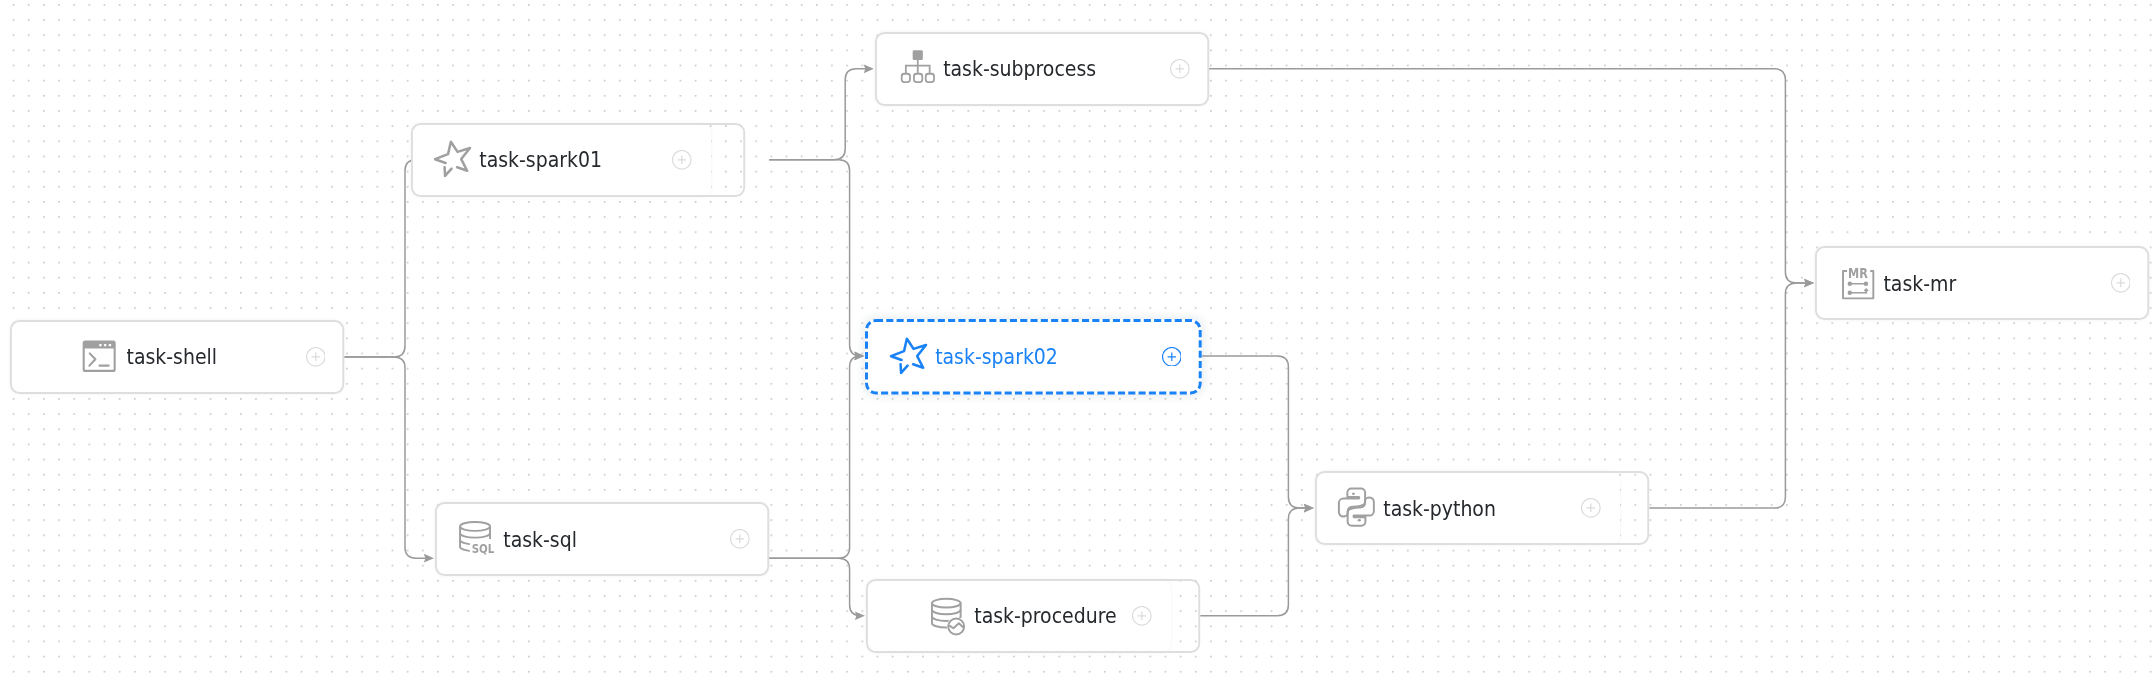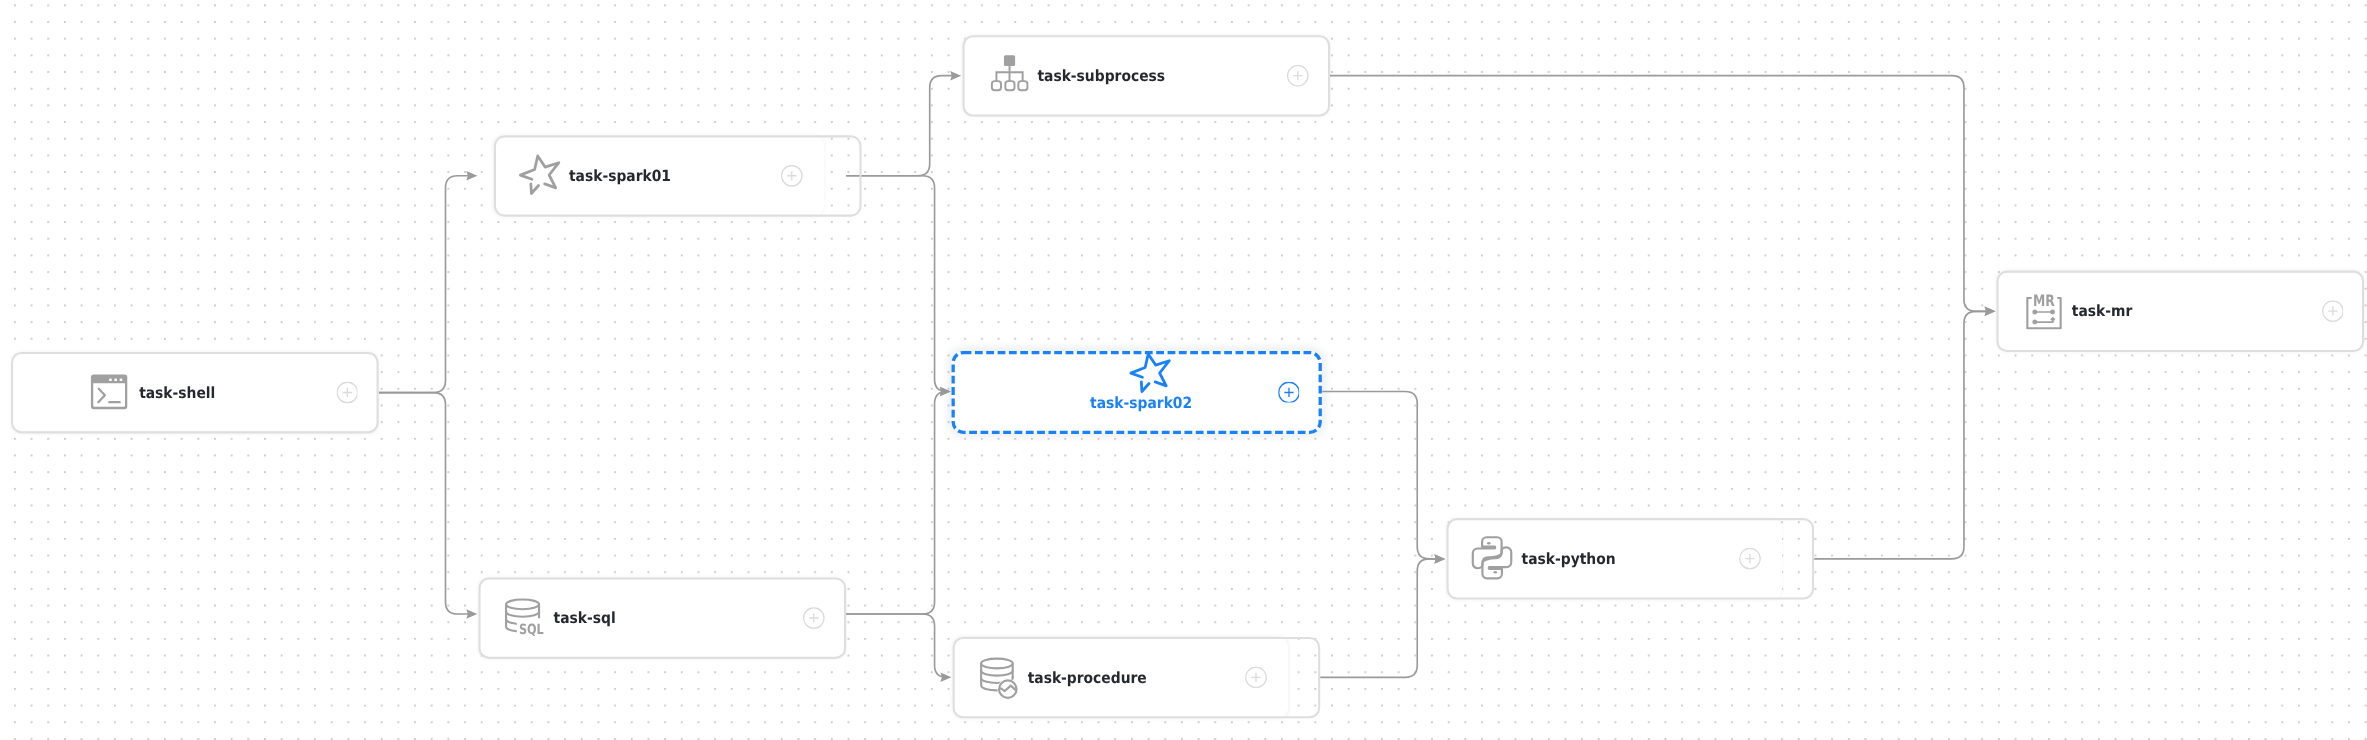--- a/index.html
+++ b/index.html
@@ -16,21 +16,21 @@
     background-size:15.17px 15.17px;
     background-position:12.7px 4.0px;
   }
   #edges{position:absolute;left:0;top:0;width:2152px;height:673px;}
   .node{position:absolute;box-sizing:border-box;
     background:#fff;border:none;border-radius:9.5px;
     box-shadow:0 0 3px rgba(110,120,135,0.10);
     display:flex;align-items:center;}
   .node-outline{position:absolute;left:0;top:0;overflow:visible;pointer-events:none;}
   .node .ico{margin-left:20.4px;flex:0 0 auto;display:block;position:relative;top:-1.3px;}
-  .node .lbl{margin-left:7.3px;font-size:14px;font-stretch:condensed;font-weight:bold;color:#25282c;white-space:nowrap;line-height:1;
+  .node .lbl{margin-left:7.3px;font-size:21px;font-stretch:condensed;font-weight:normal;color:#25282c;white-space:nowrap;line-height:1;
     transform:translateY(0.5px);}
   .node .plus{position:absolute;right:19.2px;top:50%;margin-top:-9.8px;}
   .node.selected{border:none;border-radius:11px;
      box-shadow:0 0 7px 3px rgba(150,158,172,0.17);}
   .node.selected .lbl{color:#1a82f7;}
   .node.selected .ico{margin-left:21.9px;}
   .node.selected .plus{right:20.7px;}
   .sel-outline{position:absolute;left:0;top:0;overflow:visible;pointer-events:none;}
 </style>
 </head>
@@ -74,21 +74,21 @@
             <path fill="none" stroke="#a0a0a0" stroke-width="2.05" stroke-linecap="round" stroke-linejoin="round" d="M8.5 15.65 14.05 21.45 8.15 27.75"></path>
             <path fill="none" stroke="#a0a0a0" stroke-width="2.2" stroke-linecap="round" d="M18.1 27.67h9.05"></path>
           </g>
         </svg>
         <span class="lbl">task-shell</span>
         <svg class="plus" viewBox="0 0 20 20" width="19.6" height="19.6">
           <circle cx="10" cy="10" r="9.5" fill="none" stroke="#dbdbdb" stroke-width="1.2"></circle>
           <path stroke="#dbdbdb" stroke-width="1.25" stroke-linecap="butt" d="M10 5.7v8.6M5.7 10h8.6"></path>
         </svg>
       </div>
-      <div class="node" style="left: 449px; top: 122.8px; width: 300px; height: 74px;">
+      <div class="node" style="left: 411px; top: 122.8px; width: 300px; height: 74px;">
         <svg class="node-outline" width="334.2" height="74">
           <rect x="0.95" y="0.95" width="332.3" height="72.1" rx="8.6" ry="8.6" fill="none" stroke="#dedede" stroke-width="1.9"></rect>
         </svg>
         <svg class="ico" viewBox="-2 -2 40 40" width="40.55" height="40.55" style="overflow:visible">
           <g transform="translate(1.1,0.8)">
             <path fill="none" stroke="#a0a0a0" stroke-width="2.5" stroke-linejoin="round" stroke-linecap="round" d="M11.3 21.8 0.9 18.1 13.7 13.1 16.5 0.9 23.1 10.9 35.4 7.0 26.7 18.0 32.6 29.5 22.7 26.0"></path>
             <path fill="none" stroke="#a0a0a0" stroke-width="2.5" stroke-linejoin="round" stroke-linecap="round" d="M10.3 26.0 10.8 34.6 17.2 27.4"></path>
           </g>
         </svg>
         <span class="lbl">task-spark01</span>
@@ -109,21 +109,21 @@
             <rect x="14.6" y="24.4" rx="2.5" ry="2.5" width="8.2" height="8.2" fill="none" stroke="#a0a0a0" stroke-width="1.75"></rect>
             <rect x="26.2" y="24.4" rx="2.5" ry="2.5" width="8.2" height="8.2" fill="none" stroke="#a0a0a0" stroke-width="1.75"></rect>
           </g>
         </svg>
         <span class="lbl">task-subprocess</span>
         <svg class="plus" viewBox="0 0 20 20" width="19.6" height="19.6">
           <circle cx="10" cy="10" r="9.5" fill="none" stroke="#dbdbdb" stroke-width="1.2"></circle>
           <path stroke="#dbdbdb" stroke-width="1.25" stroke-linecap="butt" d="M10 5.7v8.6M5.7 10h8.6"></path>
         </svg>
       </div>
-      <div class="node selected" style="left: 865.4px; top: 318.9px; width: 336.7px; height: 75.5px; flex-direction: column;">
+      <div class="node selected" style="left: 865.4px; top: 318.9px; width: 336.7px; height: 75.5px;">
         <svg class="sel-outline" width="336.7" height="75.5">
           <rect x="1.5" y="1.5" width="333.7" height="72.5" rx="9.5" ry="9.5" fill="none" stroke="#1a82f7" stroke-width="3" stroke-dasharray="7.1 3.2"></rect>
         </svg>
         <svg class="ico" viewBox="-2 -2 40 40" width="40.55" height="40.55" style="overflow:visible">
           <g transform="translate(1.1,0.8)">
             <path fill="none" stroke="#1a82f7" stroke-width="2.5" stroke-linejoin="round" stroke-linecap="round" d="M11.3 21.8 0.9 18.1 13.7 13.1 16.5 0.9 23.1 10.9 35.4 7.0 26.7 18.0 32.6 29.5 22.7 26.0"></path>
             <path fill="none" stroke="#1a82f7" stroke-width="2.5" stroke-linejoin="round" stroke-linecap="round" d="M10.3 26.0 10.8 34.6 17.2 27.4"></path>
           </g>
         </svg>
         <span class="lbl">task-spark02</span>
@@ -166,21 +166,21 @@
             <ellipse cx="13.98" cy="5.08" rx="1.6" ry="1.15" fill="#a0a0a0"></ellipse>
             <ellipse cx="19.8" cy="31.12" rx="1.6" ry="1.15" fill="#a0a0a0"></ellipse>
           </g>
         </svg>
         <span class="lbl">task-python</span>
         <svg class="plus" viewBox="0 0 20 20" width="19.6" height="19.6">
           <circle cx="10" cy="10" r="9.5" fill="none" stroke="#dbdbdb" stroke-width="1.2"></circle>
           <path stroke="#dbdbdb" stroke-width="1.25" stroke-linecap="butt" d="M10 5.7v8.6M5.7 10h8.6"></path>
         </svg>
       </div>
-      <div class="node" style="left: 435px; top: 525px; width: 334.2px; height: 74px;">
+      <div class="node" style="left: 435px; top: 502px; width: 334.2px; height: 74px;">
         <svg class="node-outline" width="334.2" height="74">
           <rect x="0.95" y="0.95" width="332.3" height="72.1" rx="8.6" ry="8.6" fill="none" stroke="#dedede" stroke-width="1.9"></rect>
         </svg>
         <svg class="ico" viewBox="-2 -2 40 40" width="40.55" height="40.55" style="overflow:visible">
           <g transform="translate(0.3,0.2)">
             <ellipse cx="17.47" cy="7.08" rx="14.80" ry="4.39" fill="none" stroke="#a0a0a0" stroke-width="1.90"></ellipse>
             <path fill="none" stroke="#a0a0a0" stroke-width="1.90" stroke-linecap="round" d="M2.67 13.79 A14.80 4.39 0 0 0 32.27 13.79"></path>
             <path fill="none" stroke="#a0a0a0" stroke-width="1.90" stroke-linecap="round" d="M2.67 20.45 A14.80 4.39 0 0 0 32.27 20.45"></path>
             <path fill="none" stroke="#a0a0a0" stroke-width="1.90" stroke-linecap="round" d="M2.67 27.16 A14.80 4.39 0 0 0 32.27 27.16"></path>
             <path fill="none" stroke="#a0a0a0" stroke-width="1.90" d="M2.67 7.08 V27.16"></path>
@@ -188,21 +188,21 @@
             <rect x="12.34" y="19.5" width="28" height="18" fill="#fff"></rect>
             <text x="36.5" y="33.67" text-anchor="end" font-family="DejaVu Sans, sans-serif" font-weight="bold" font-size="12.6" fill="#a0a0a0" textLength="22.29" lengthAdjust="spacingAndGlyphs">SQL</text>
           </g>
         </svg>
         <span class="lbl">task-sql</span>
         <svg class="plus" viewBox="0 0 20 20" width="19.6" height="19.6">
           <circle cx="10" cy="10" r="9.5" fill="none" stroke="#dbdbdb" stroke-width="1.2"></circle>
           <path stroke="#dbdbdb" stroke-width="1.25" stroke-linecap="butt" d="M10 5.7v8.6M5.7 10h8.6"></path>
         </svg>
       </div>
-      <div class="node" style="left: 866px; top: 578.75px; width: 305px; height: 74px;">
+      <div class="node" style="left: 866px; top: 578.75px; width: 305px; height: 74px; padding-left: 40px;">
         <svg class="node-outline" width="334.2" height="74">
           <rect x="0.95" y="0.95" width="332.3" height="72.1" rx="8.6" ry="8.6" fill="none" stroke="#dedede" stroke-width="1.9"></rect>
         </svg>
         <svg class="ico" viewBox="-2 -2 40 40" width="40.55" height="40.55" style="overflow:visible">
           <g transform="translate(2.5,-0.3)">
             <ellipse cx="15.51" cy="7.35" rx="14.15" ry="4.34" fill="none" stroke="#a0a0a0" stroke-width="1.90"></ellipse>
             <path fill="none" stroke="#a0a0a0" stroke-width="1.90" stroke-linecap="round" d="M1.36 13.93 A14.15 4.34 0 0 0 29.66 13.93"></path>
             <path fill="none" stroke="#a0a0a0" stroke-width="1.90" stroke-linecap="round" d="M1.36 20.51 A14.15 4.34 0 0 0 29.66 20.51"></path>
             <path fill="none" stroke="#a0a0a0" stroke-width="1.90" stroke-linecap="round" d="M1.36 27.09 A14.15 4.34 0 0 0 29.66 27.09"></path>
             <path fill="none" stroke="#a0a0a0" stroke-width="1.90" d="M1.36 7.35 V27.09"></path>

